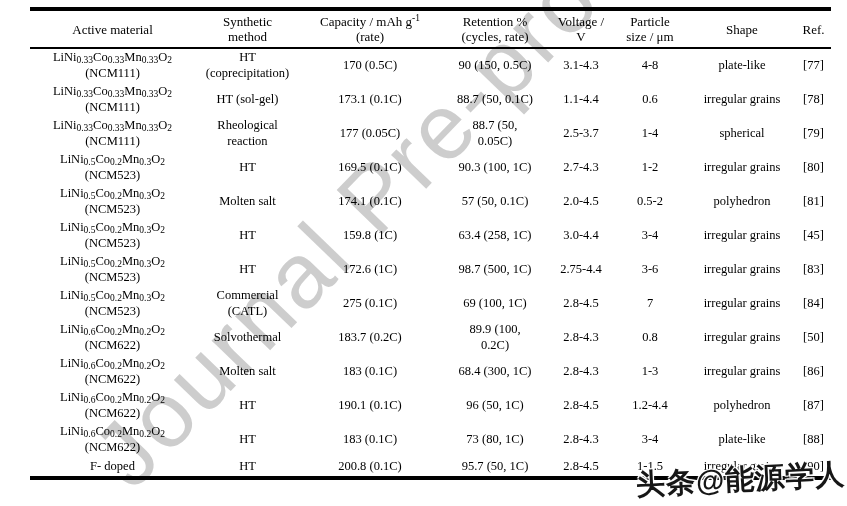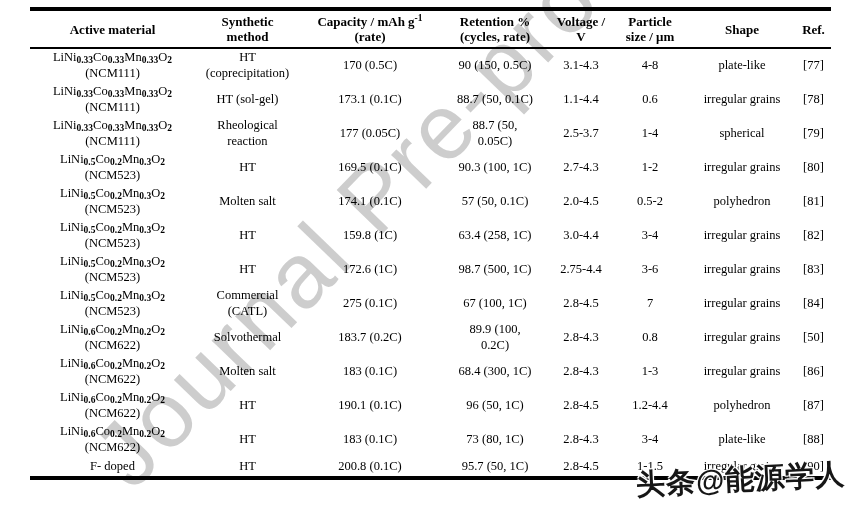--- a/index.html
+++ b/index.html
@@ -37,39 +37,39 @@
     width: 801px;
     border-collapse: collapse;
     table-layout: fixed;
     border-top: 4px solid #000;
     border-bottom: 4px solid #000;
     background: transparent;
     z-index: 1;
   }
   thead tr { border-bottom: 2.5px solid #000; }
   th {
-    font-weight: bold;
+    font-weight: normal;
     font-size: 13px;
     line-height: 15px;
     padding: 3px 2px;
     text-align: center;
     vertical-align: middle;
     color: #000;
   }
   td {
     font-size: 12.5px;
     line-height: 15.6px;
     padding: 1px 2px;
     text-align: center;
     vertical-align: middle;
     color: #000;
     height: 32px;
   }
   tbody tr:last-child td { height: 17px; }
-  sub { font-size: 9.5px; vertical-align: -2px; line-height: 0; font-weight: bold; }
+  sub { font-size: 9.5px; vertical-align: -2px; line-height: 0; }
   sup { font-size: 9.5px; vertical-align: 5px; line-height: 0; }
 
   
   .wm-social {
     position: absolute;
     right: 2px; bottom: 6px;
     z-index: 2;
     font-family: "Liberation Sans", sans-serif;
     font-size: 29px;
     font-weight: 900;
@@ -167,37 +167,37 @@
           <td>[81]</td>
         </tr>
         <tr>
           <td>LiNi<sub>0.5</sub>Co<sub>0.2</sub>Mn<sub>0.3</sub>O<sub>2</sub><br>(NCM523)</td>
           <td>HT</td>
           <td>159.8 (1C)</td>
           <td>63.4 (258, 1C)</td>
           <td>3.0-4.4</td>
           <td>3-4</td>
           <td>irregular grains</td>
-          <td>[82]</td>
+          <td>[45]</td>
         </tr>
         <tr>
           <td>LiNi<sub>0.5</sub>Co<sub>0.2</sub>Mn<sub>0.3</sub>O<sub>2</sub><br>(NCM523)</td>
           <td>HT</td>
           <td>172.6 (1C)</td>
           <td>98.7 (500, 1C)</td>
           <td>2.75-4.4</td>
           <td>3-6</td>
           <td>irregular grains</td>
           <td>[83]</td>
         </tr>
         <tr>
           <td>LiNi<sub>0.5</sub>Co<sub>0.2</sub>Mn<sub>0.3</sub>O<sub>2</sub><br>(NCM523)</td>
           <td>Commercial<br>(CATL)</td>
           <td>275 (0.1C)</td>
-          <td>67 (100, 1C)</td>
+          <td>69 (100, 1C)</td>
           <td>2.8-4.5</td>
           <td>7</td>
           <td>irregular grains</td>
           <td>[84]</td>
         </tr>
         <tr>
           <td>LiNi<sub>0.6</sub>Co<sub>0.2</sub>Mn<sub>0.2</sub>O<sub>2</sub><br>(NCM622)</td>
           <td>Solvothermal</td>
           <td>183.7 (0.2C)</td>
           <td>89.9 (100,<br>0.2C)</td>

